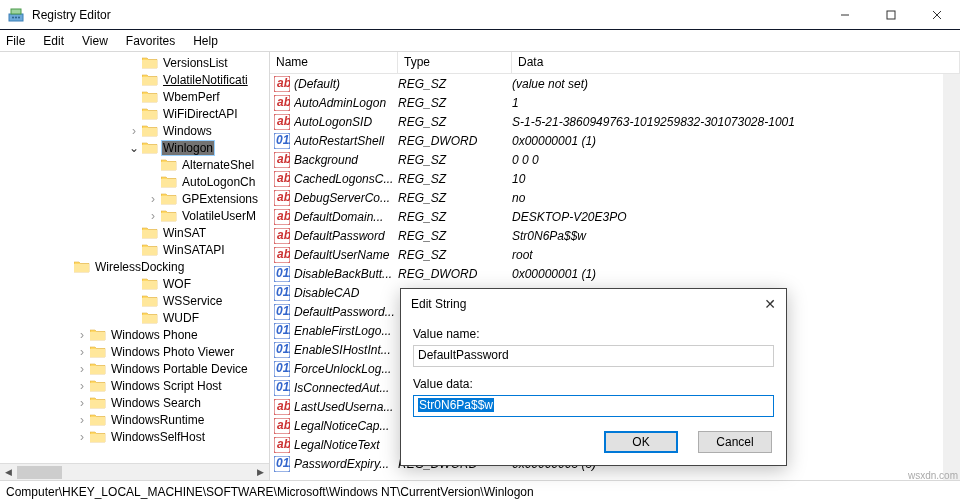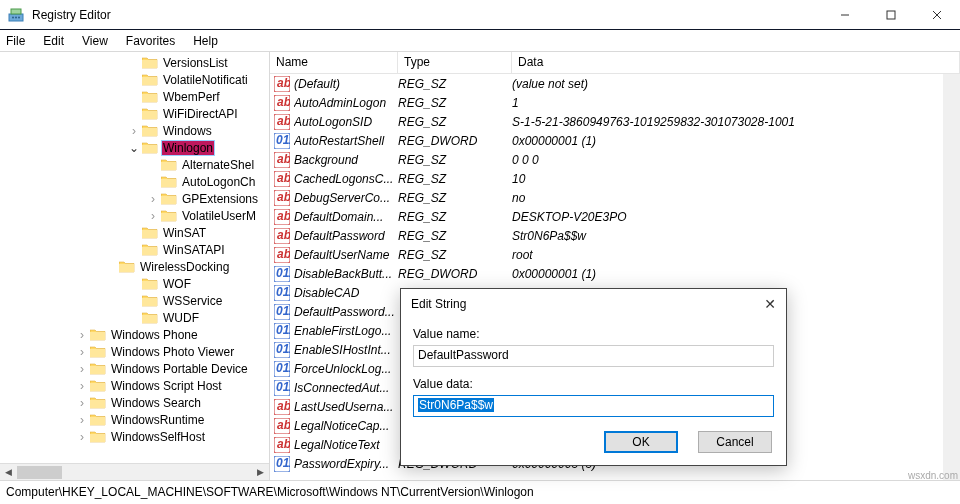--- a/index.html
+++ b/index.html
@@ -12,21 +12,21 @@
 .menubar { height: 22px; display: flex; align-items: center; padding: 0 6px; gap: 18px; color: #000; border-bottom: 1px solid #d9d9d9; }
 .menubar span { cursor: default; }
 .content { display: flex; height: 428px; }
 .tree-pane { width: 270px; border-right: 1px solid #d9d9d9; overflow: hidden; position: relative; }
 .tree { padding: 2px 0; white-space: nowrap; }
 .tree-row { display: flex; align-items: center; height: 17px; }
 .tree-row .exp { width: 12px; height: 12px; display: flex; align-items: center; justify-content: center; color: #666; font-size: 9px; margin-right: 2px;}
 .tree-row .exp.open { color: #000; }
 .folder-icon { width: 16px; height: 14px; margin-right: 3px; }
 .tree-row .lbl { padding: 0 2px; }
-.tree-row.sel .lbl { background: #be185d; border: 1px solid #99d1ff; padding: 0 1px; }
+.tree-row.sel .lbl { background: #737373; border: 1px solid #99d1ff; padding: 0 1px; }
 .hscroll { position: absolute; bottom: 0; left: 0; right: 0; height: 17px; background: #f0f0f0; border-top: 1px solid #ddd; display:flex; align-items:center;}
 .hscroll .arrow{width:17px;height:17px;display:flex;align-items:center;justify-content:center;color:#555;font-size:9px;}
 .hscroll .track{flex:1;height:17px;position:relative;}
 .hscroll .thumb{position:absolute;left:0;width:45px;top:2px;bottom:2px;background:#cdcdcd;}
 .list-pane { flex: 1; overflow: hidden; position: relative; }
 .list-header { display: flex; height: 22px; border-bottom: 1px solid #e5e5e5; }
 .list-header div { padding: 3px 6px; color: #000; border-right: 1px solid #e5e5e5;}
 .col-name { width: 128px; }
 .col-type { width: 114px; }
 .col-data { flex: 1; }
@@ -97,21 +97,21 @@
 
   <div class="tree-pane">
     <div class="tree" id="tree">
         <div class="tree-row" style="padding-left: 128px;">
           <span class="exp" style="font-size: 12px;"></span>
           <svg class="folder-icon" viewBox="0 0 16 14">
             <use href="#folder"></use>
           </svg>
           <span class="lbl">VersionsList</span>
         </div>
-        <div class="tree-row" style="padding-left: 128px;">
+        <div class="tree-row" style="padding-left: 128px; text-decoration: underline;">
           <span class="exp" style="font-size: 12px;"></span>
           <svg class="folder-icon" viewBox="0 0 16 14">
             <use href="#folder"></use>
           </svg>
           <span class="lbl">VolatileNotificati</span>
         </div>
         <div class="tree-row" style="padding-left: 128px;">
           <span class="exp" style="font-size: 12px;"></span>
           <svg class="folder-icon" viewBox="0 0 16 14">
             <use href="#folder"></use>
@@ -174,21 +174,21 @@
           </svg>
           <span class="lbl">WinSAT</span>
         </div>
         <div class="tree-row" style="padding-left: 128px;">
           <span class="exp" style="font-size: 12px;"></span>
           <svg class="folder-icon" viewBox="0 0 16 14">
             <use href="#folder"></use>
           </svg>
           <span class="lbl">WinSATAPI</span>
         </div>
-        <div class="tree-row" style="padding-left: 105px;">
+        <div class="tree-row" style="padding-left: 60px;">
           <span class="exp" style="font-size: 12px;"></span>
           <svg class="folder-icon" viewBox="0 0 16 14">
             <use href="#folder"></use>
           </svg>
           <span class="lbl">WirelessDocking</span>
         </div>
         <div class="tree-row" style="padding-left: 128px;">
           <span class="exp" style="font-size: 12px;"></span>
           <svg class="folder-icon" viewBox="0 0 16 14">
             <use href="#folder"></use>

